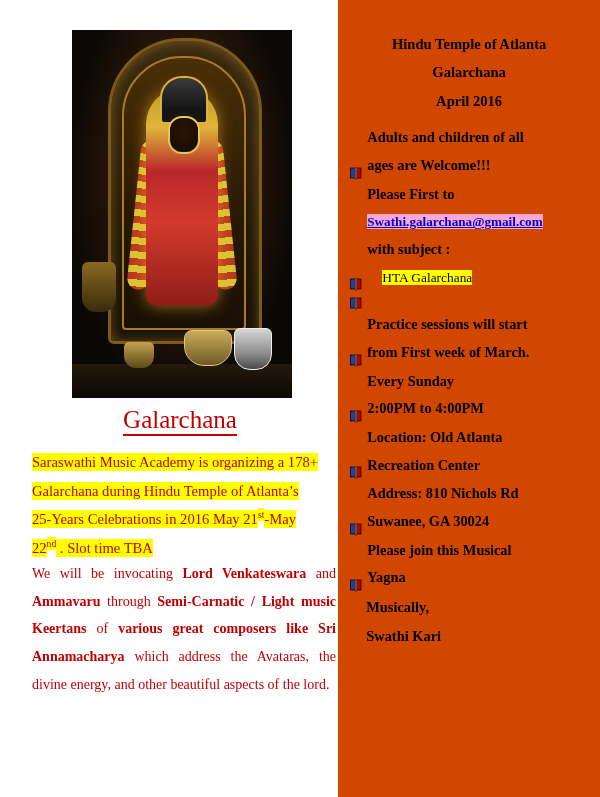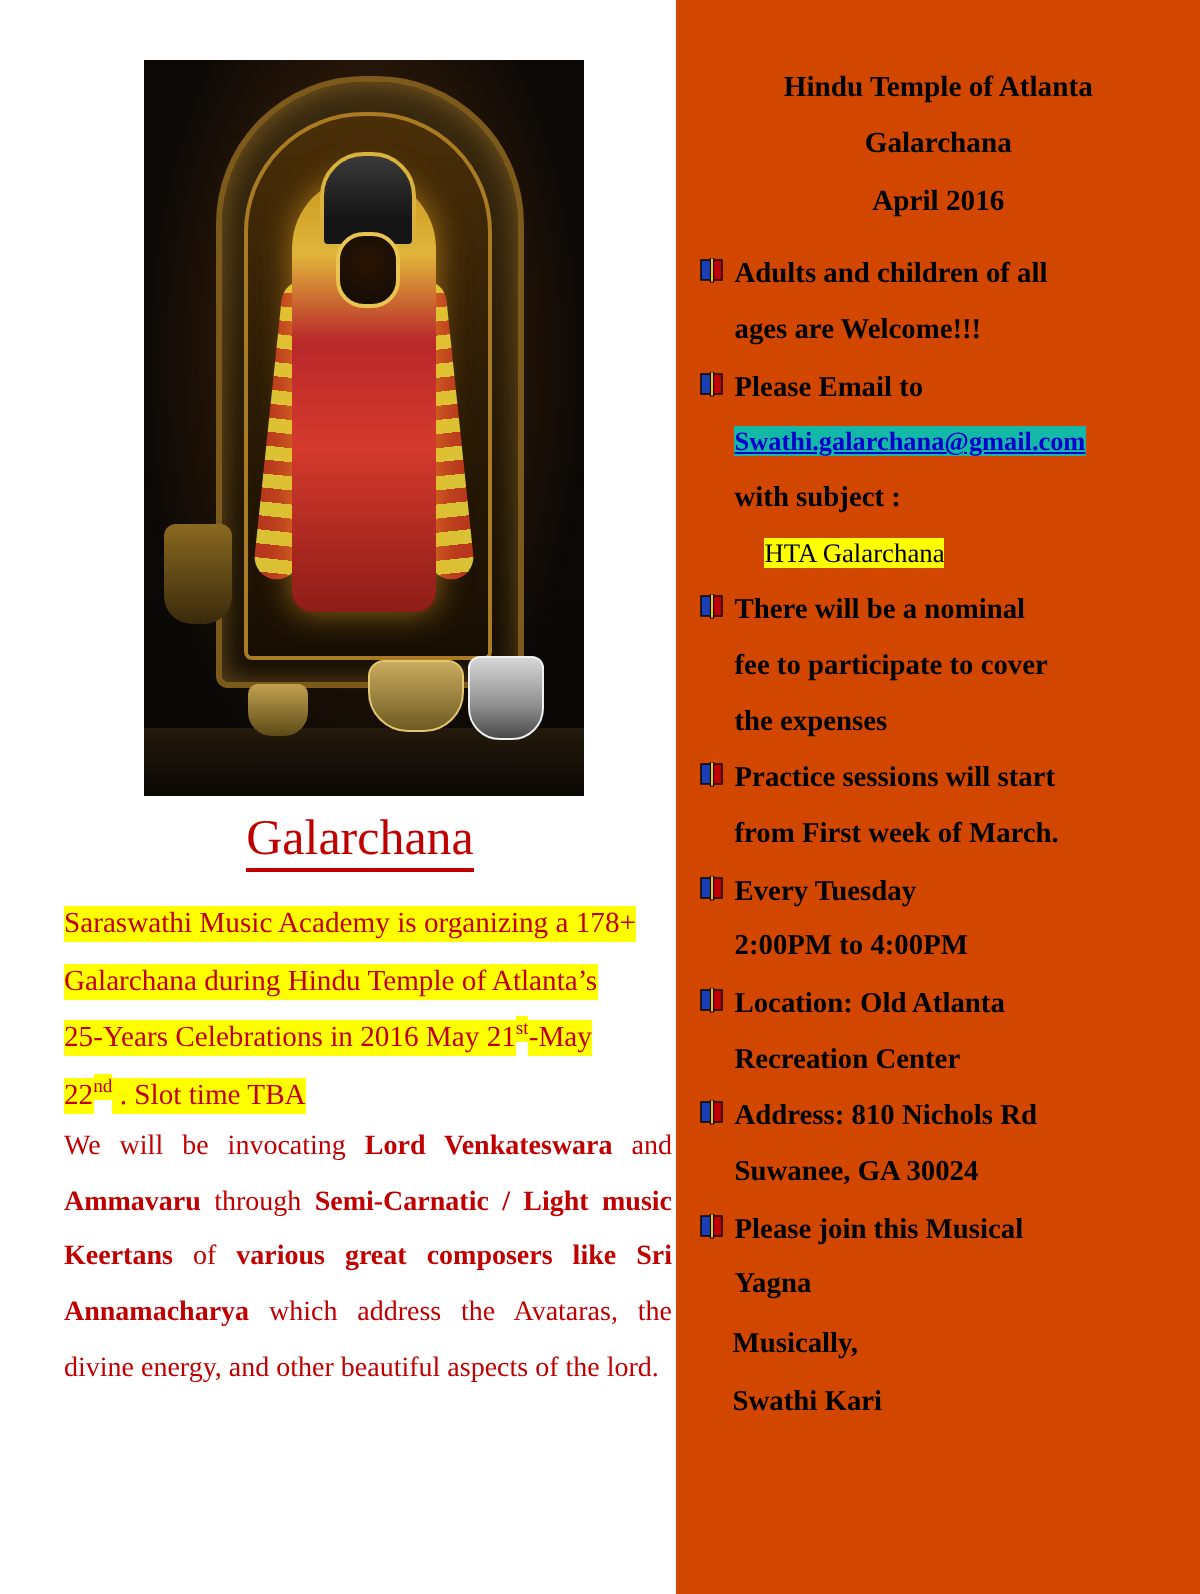--- a/index.html
+++ b/index.html
@@ -209,39 +209,39 @@
     font-weight: bold;
     font-size: 14.6px;
     line-height: 1.95;
     color: #000000;
   }
   .bullets {
     margin-top: 9px;
   }
   .bullet-row {
     display: flex;
-    align-items: flex-start;
+    align-items: flex-end;
     margin-bottom: 1px;
   }
   .bullet-ico {
     flex: 0 0 auto;
     width: 14px;
     margin-right: 3px;
     padding-top: 5px;
     line-height: 1;
   }
   .bullet-ico svg { display: block; }
   .bullet-text {
     font-weight: bold;
     font-size: 14.4px;
     line-height: 1.92;
     color: #000000;
   }
   .bullet-text .link {
-    background: #14b8a6;
+    background: #f9a8d4;
     color: #0000cc;
     text-decoration: underline;
     font-weight: bold;
     font-size: 13.2px;
   }
   .bullet-text .yh {
     background: #ffff00;
     color: #000000;
     font-weight: normal;
     font-size: 13.4px;
@@ -320,40 +320,35 @@
 
       <div class="bullet-row">
         <span class="bullet-ico">
           <svg width="13" height="13" viewBox="0 0 13 13">
               <rect x="0.5" y="1" width="5" height="10" fill="#1a3fb5" stroke="#000" stroke-width="0.7"></rect>
               <rect x="6" y="1" width="5" height="10" fill="#c00000" stroke="#000" stroke-width="0.7"></rect>
               <rect x="5.2" y="0" width="1.6" height="12" fill="#f0c020" stroke="#000" stroke-width="0.5"></rect>
             </svg>
         </span>
         <span class="bullet-text">
-          <span>Please Email to</span><br>
+          <span>Please First to</span><br>
           <span class="link">Swathi.galarchana@gmail.com</span><br>
           <span>with subject :</span><br>
           <span class="yh">HTA Galarchana</span>
         </span>
       </div>
 
       <div class="bullet-row">
         <span class="bullet-ico">
           <svg width="13" height="13" viewBox="0 0 13 13">
               <rect x="0.5" y="1" width="5" height="10" fill="#1a3fb5" stroke="#000" stroke-width="0.7"></rect>
               <rect x="6" y="1" width="5" height="10" fill="#c00000" stroke="#000" stroke-width="0.7"></rect>
               <rect x="5.2" y="0" width="1.6" height="12" fill="#f0c020" stroke="#000" stroke-width="0.5"></rect>
             </svg>
         </span>
-        <span class="bullet-text">
-          <span>There will be a nominal</span><br>
-          <span>fee to participate to cover</span><br>
-          <span>the expenses</span>
-        </span>
       </div>
 
       <div class="bullet-row">
         <span class="bullet-ico">
           <svg width="13" height="13" viewBox="0 0 13 13">
               <rect x="0.5" y="1" width="5" height="10" fill="#1a3fb5" stroke="#000" stroke-width="0.7"></rect>
               <rect x="6" y="1" width="5" height="10" fill="#c00000" stroke="#000" stroke-width="0.7"></rect>
               <rect x="5.2" y="0" width="1.6" height="12" fill="#f0c020" stroke="#000" stroke-width="0.5"></rect>
             </svg>
         </span>
@@ -365,21 +360,21 @@
 
       <div class="bullet-row">
         <span class="bullet-ico">
           <svg width="13" height="13" viewBox="0 0 13 13">
               <rect x="0.5" y="1" width="5" height="10" fill="#1a3fb5" stroke="#000" stroke-width="0.7"></rect>
               <rect x="6" y="1" width="5" height="10" fill="#c00000" stroke="#000" stroke-width="0.7"></rect>
               <rect x="5.2" y="0" width="1.6" height="12" fill="#f0c020" stroke="#000" stroke-width="0.5"></rect>
             </svg>
         </span>
         <span class="bullet-text">
-          <span>Every Tuesday</span><br>
+          <span>Every Sunday</span><br>
           <span>2:00PM to 4:00PM</span>
         </span>
       </div>
 
       <div class="bullet-row">
         <span class="bullet-ico">
           <svg width="13" height="13" viewBox="0 0 13 13">
               <rect x="0.5" y="1" width="5" height="10" fill="#1a3fb5" stroke="#000" stroke-width="0.7"></rect>
               <rect x="6" y="1" width="5" height="10" fill="#c00000" stroke="#000" stroke-width="0.7"></rect>
               <rect x="5.2" y="0" width="1.6" height="12" fill="#f0c020" stroke="#000" stroke-width="0.5"></rect>

